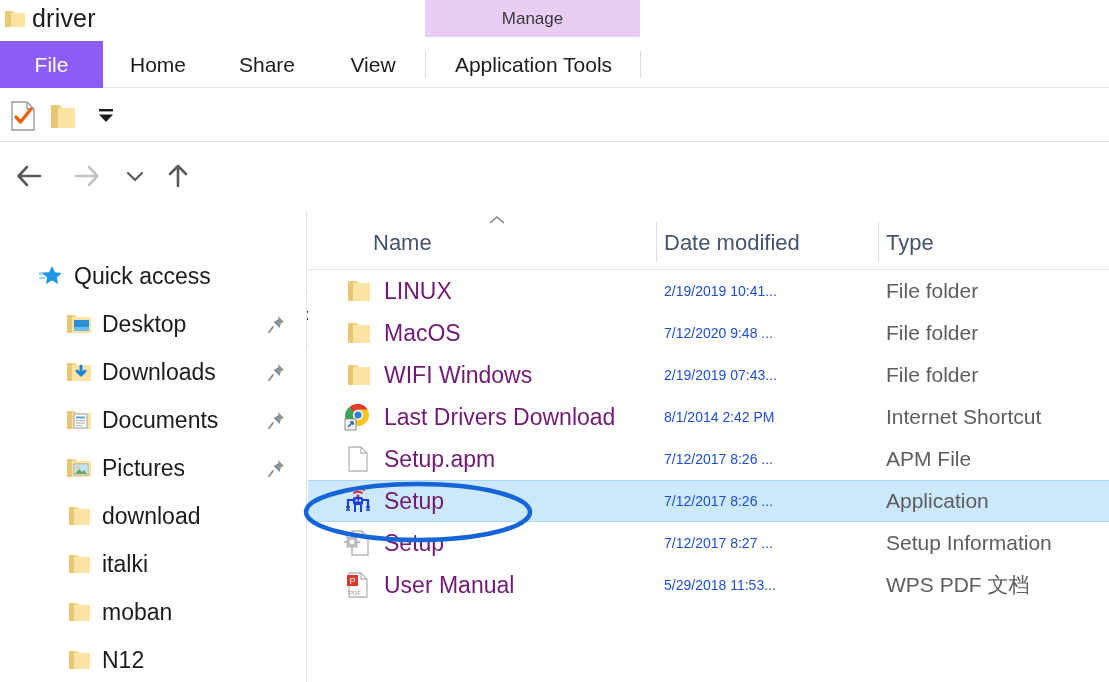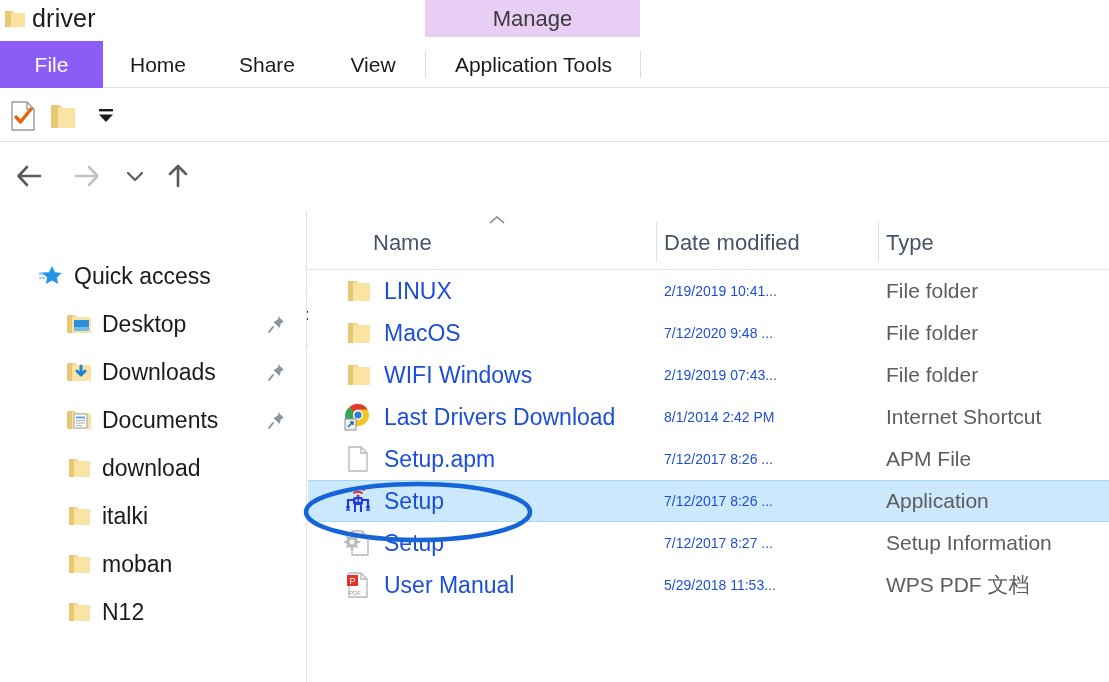--- a/index.html
+++ b/index.html
@@ -17,21 +17,21 @@
   }
   .title-folder-icon { position: absolute; left: 4px; top: 9px; width: 22px; height: 20px; }
   .title-text {
     position: absolute; left: 32px; top: 4px;
     font-size: 25px; color: #1b1b1b; letter-spacing: .2px;
   }
   .manage-tab {
     position: absolute; left: 425px; top: 0; width: 215px; height: 37px;
     background: #e8cdf5;
     display: flex; align-items: center; justify-content: center;
-    font-size: 22px; color: #3a3a3a;
+    font-size: 17px; color: #3a3a3a;
   }
 
   
   .ribbon-tabs {
     position: absolute; left: 0; top: 41px; width: 1109px; height: 47px;
     background: #ffffff; border-bottom: 1px solid #e2e2e2;
   }
   .tab-file {
     position: absolute; left: 0; top: 0; width: 103px; height: 47px;
     background: #8b5cf6; color: #ffffff;
@@ -126,21 +126,21 @@
     position: absolute; left: 180px; top: 4px; width: 18px; height: 12px;
   }
 
   .rows { position: absolute; left: 0; top: 60px; width: 801px; }
   .row {
     position: relative; height: 42px; display: flex; align-items: center;
   }
   .row.selected { background: #cce8fc; border-top: 1px solid #a8d8f7; border-bottom: 1px solid #a8d8f7; }
   .row-icon { position: absolute; left: 36px; width: 28px; height: 28px; }
   .row-name {
-    position: absolute; left: 76px; font-size: 23px; color: #1d4ed8; white-space: nowrap;
+    position: absolute; left: 76px; font-size: 23px; color: #701a75; white-space: nowrap;
   }
   .row-date {
     position: absolute; left: 356px; font-size: 14px; color: #1d4ed8; white-space: nowrap;
   }
   .row-type {
     position: absolute; left: 578px; font-size: 21px; color: #5d5d5d; white-space: nowrap;
   }
 
   
   .annot-ellipse {
@@ -271,20 +271,36 @@
       <rect x="10" y="14.5" width="9" height="1.2" fill="#b4b9bd"></rect>
       <rect x="10" y="17" width="6" height="1.2" fill="#b4b9bd"></rect>
     </svg>
     <span>Documents</span>
     <svg class="pin" viewBox="0 0 20 20">
       <path d="M12 2l6 6-3 1-1.5 5-6-6L12.5 5z" fill="#8a949c"></path>
       <path d="M7 13L3 18" stroke="#8a949c" stroke-width="2" stroke-linecap="round"></path>
     </svg>
   </div>
 
+  <div class="side-item">
+    <svg class="side-icon" viewBox="0 0 26 24">
+      <path d="M1 3h8l2 2h14v16H1z" fill="#f3d58a"></path>
+      <path d="M1 5h24v16H1z" fill="#fbe3a4"></path>
+      <path d="M1 3h5v18H1z" fill="#e7c674"></path>
+      <rect x="8" y="8" width="14" height="11" fill="#ffffff" stroke="#9aa3aa"></rect>
+      <rect x="9" y="9" width="12" height="9" fill="#bfe3f5"></rect>
+      <path d="M9 18l4-5 3 3 2-2 3 4z" fill="#6fa85a"></path>
+      <circle cx="12" cy="11.5" r="1.3" fill="#f2d14a"></circle>
+    </svg>
+    <span>Pictures</span>
+    <svg class="pin" viewBox="0 0 20 20">
+      <path d="M12 2l6 6-3 1-1.5 5-6-6L12.5 5z" fill="#8a949c"></path>
+      <path d="M7 13L3 18" stroke="#8a949c" stroke-width="2" stroke-linecap="round"></path>
+    </svg>
+  </div>
 
   <div class="side-item">
     <svg class="side-icon" viewBox="0 0 26 24">
       <path d="M3 3h8l2 2h11v16H3z" fill="#f3d58a"></path>
       <path d="M3 5h21v16H3z" fill="#fbe3a4"></path>
       <path d="M3 3h5v18H3z" fill="#e7c674"></path>
     </svg>
     <span>download</span>
   </div>
 

